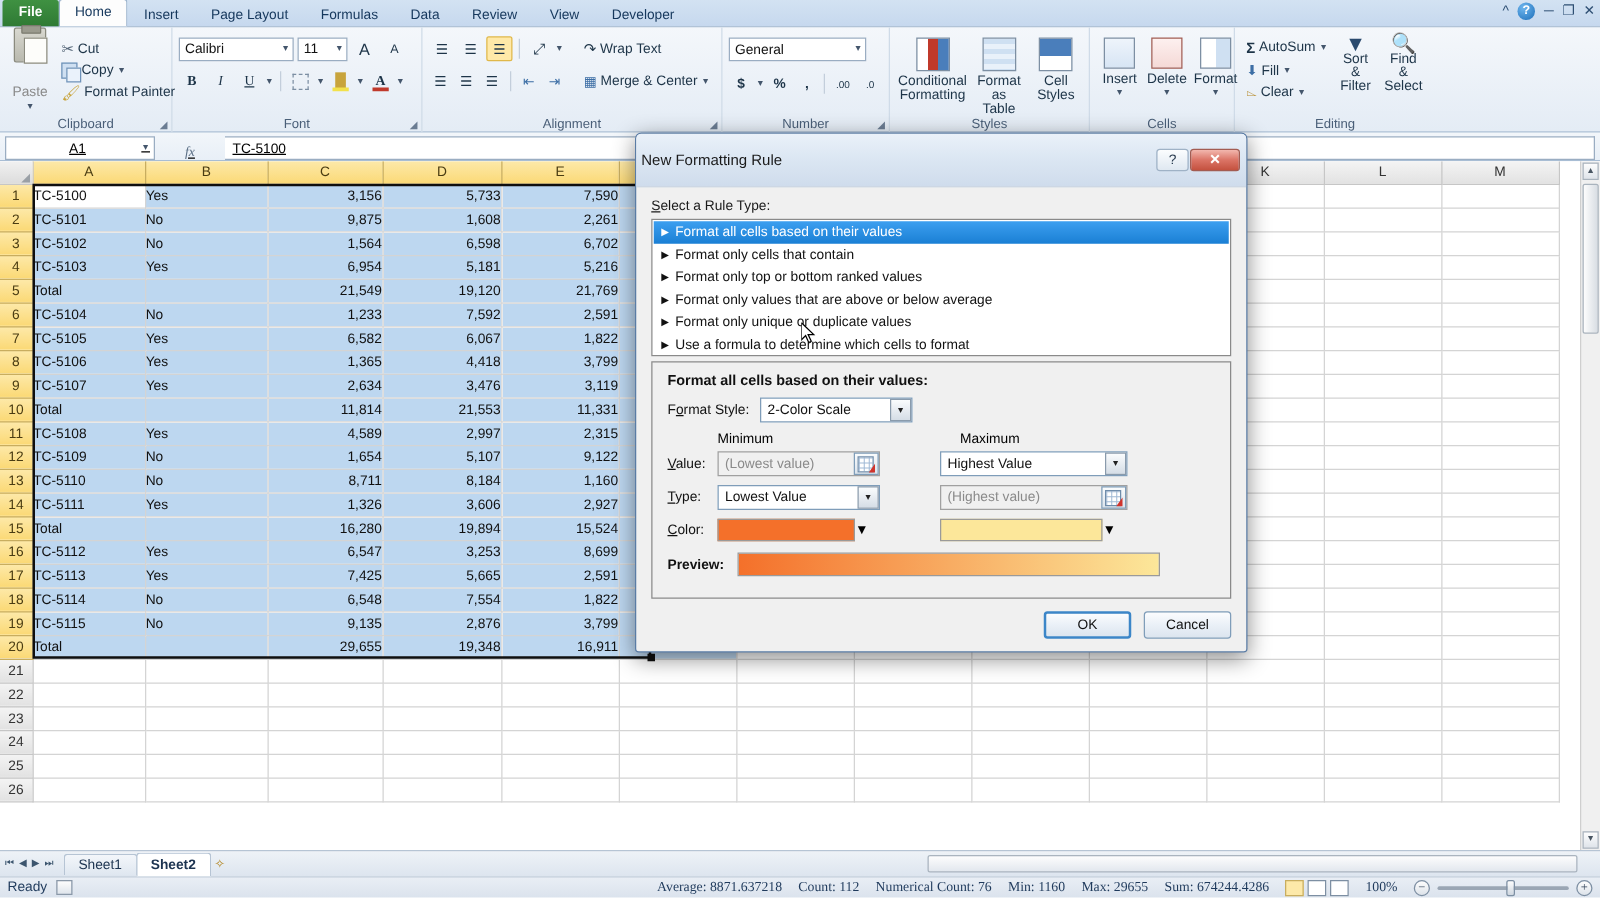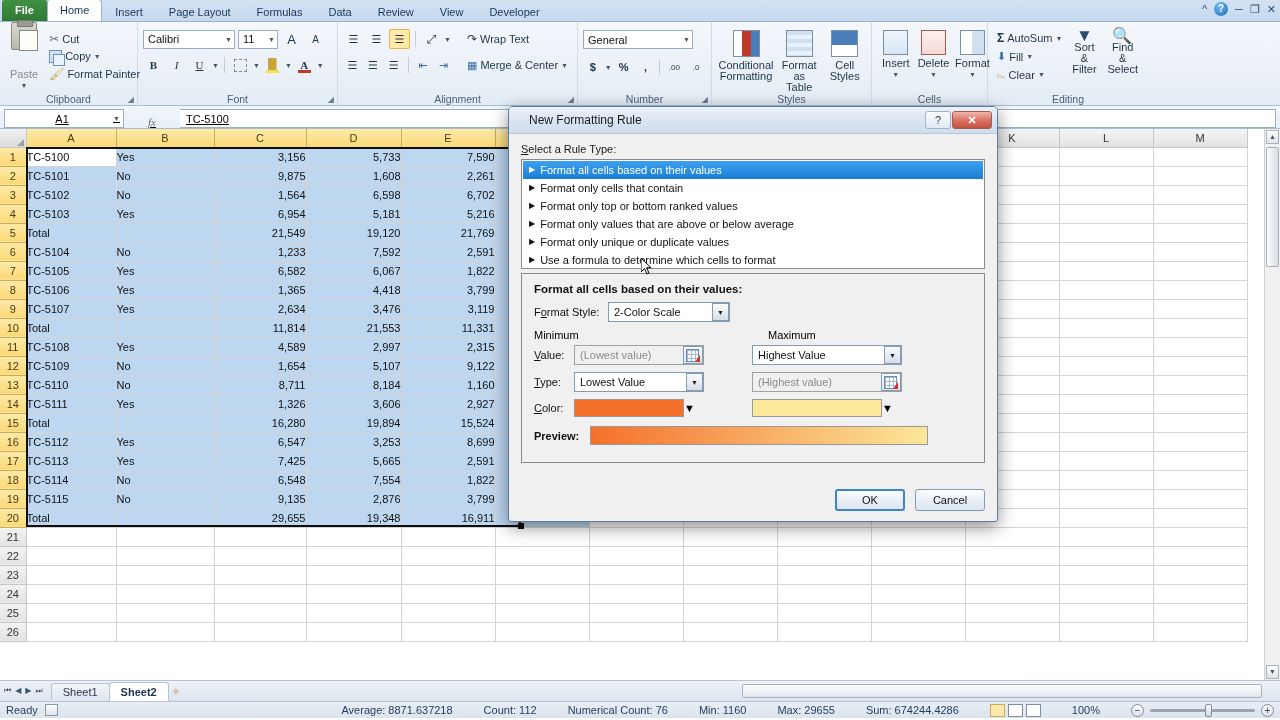--- a/index.html
+++ b/index.html
@@ -228,21 +228,21 @@
     border: 1px solid #aab4bf; border-radius: 2px;
   }
 
   
   .statusbar {
     height: 17px; background: linear-gradient(to bottom,#e9eef5,#dbe3ed);
     border-top: 1px solid #b6c4d4; display: flex; align-items: center;
     font-size: 11px; color: #1f3burn; color: #1f3a5c; padding: 0 6px;
   }
   .stat-left { display: flex; align-items: center; gap: 7px; }
-  .stat-right { margin-left: auto; display: flex; align-items: center; gap: 31px; }
+  .stat-right { margin-left: auto; display: flex; align-items: center; gap: 13px; font-family: Liberation Serif, serif; }
   .viewbtn {
     width: 15px; height: 13px; border: 1px solid #7d8fa3; background: #fff;
     display: inline-block; position: relative;
   }
   .viewbtn.on { background: #fde9a9; border-color: #c8ad5f; }
   .zoomtrack {
     width: 105px; height: 3px; background: #9aa6b4; position: relative;
     border-radius: 2px;
   }
   .zoomthumb {
@@ -258,24 +258,24 @@
 
   
   .dialog {
     position: absolute; left: 508px; top: 106px; width: 490px; height: 416px;
     background: #f0f0f0;
     border: 1px solid #5a7ca5;
     border-radius: 5px 5px 3px 3px;
     box-shadow: 0 5px 18px rgba(0,0,0,.45);
   }
   .dlg-title {
-    height: 27px;
+    height: 43px;
     background: linear-gradient(to bottom,#eaf1f9 0%,#dce7f3 45%,#cfdcec 100%);
     border-radius: 4px 4px 0 0; display: flex; align-items: center;
-    padding-left: 20px; color: #1a1a1a; font-size: 12px;
+    padding-left: 4px; color: #1a1a1a; font-size: 12px;
     border-bottom: 1px solid #b9c9dc;
   }
   .dlg-btns { margin-left: auto; display: flex; gap: 1px; padding-right: 5px; }
   .dlg-help {
     width: 26px; height: 18px; border: 1px solid #9fb2c6; border-radius: 3px;
     background: linear-gradient(to bottom,#fbfdfe,#dfe8f1);
     font-size: 11px; text-align: center; line-height: 17px; color: #2a3c50;
   }
   .dlg-close {
     width: 40px; height: 18px; border: 1px solid #a35c52; border-radius: 3px;
@@ -1188,21 +1188,21 @@
           </span>
           <div class="combo" style="width:122px">
             <span>2-Color Scale</span>
             <span class="dd">▼</span>
           </div>
         </div>
 
         <div style="display:flex">
 
           <div style="width:218px">
-            <div style="margin-bottom:4px">Minimum</div>
+            <div style="margin-left:40px;margin-bottom:4px">Minimum</div>
             <div class="row">
               <span class="lab-w" style="width:40px">
                 <span class="u">V</span>alue:
               </span>
               <div class="valfield" style="width:130px">
                 <span>(Lowest value)</span>
                 <span class="picker"></span>
               </div>
             </div>
             <div class="row">

